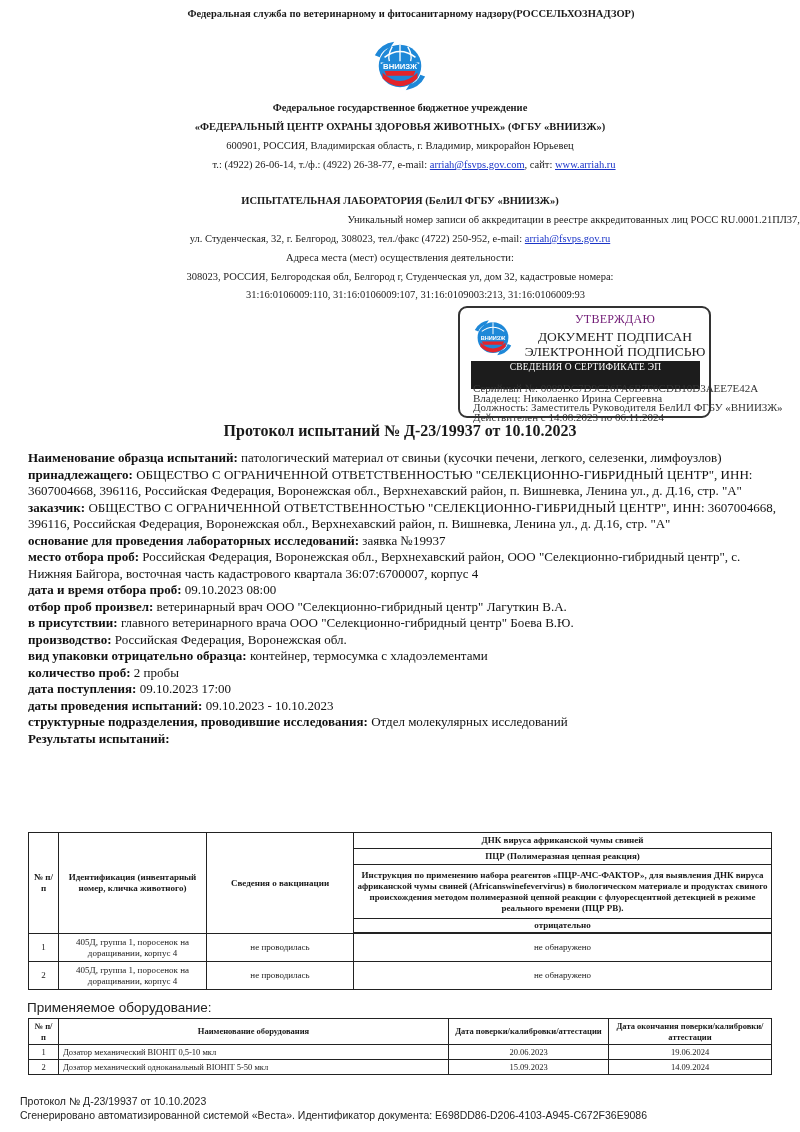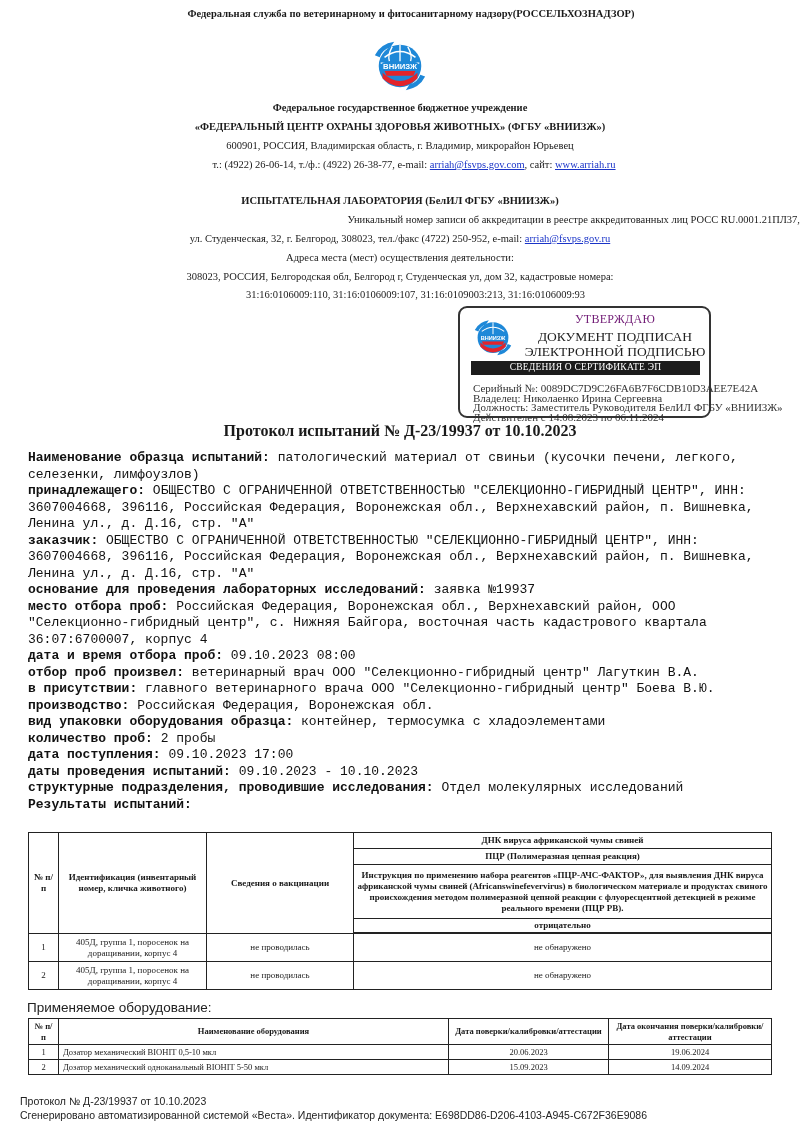--- a/index.html
+++ b/index.html
@@ -11,28 +11,28 @@
 
   
   .logo { position: absolute; width: 58px; height: 58px; }
   .logo svg { width: 100%; height: 100%; display: block; }
 
   
   .stamp { position: absolute; left: 458px; top: 306px; width: 253px; height: 112px; border: 2px solid #333; border-radius: 9px; background: #fff; }
   .stamp .st-logo { position: absolute; left: 12px; top: 8px; width: 42px; height: 42px; }
   .stamp .st-title { position: absolute; left: 62px; top: 5px; width: 186px; text-align: center; font-size: 12px; line-height: 13px; letter-spacing: 0.3px; color: #701a75; }
   .stamp .st-sub { position: absolute; left: 62px; top: 21px; width: 186px; text-align: center; font-size: 13.5px; line-height: 15px; color: #222; }
-  .stamp .st-bar { position: absolute; left: 11px; top: 53px; width: 229px; height: 14px; background: #1c1c1c; color: #fff; text-align: center; font-size: 9.5px; line-height: 13px; letter-spacing: 0.2px; }
+  .stamp .st-bar { position: absolute; left: 11px; top: 53px; width: 229px; height: 28px; background: #1c1c1c; color: #fff; text-align: center; font-size: 9.5px; line-height: 13px; letter-spacing: 0.2px; }
   .stamp .st-info { position: absolute; left: 13px; top: 76px; width: 235px; font-size: 11px; line-height: 9.6px; color: #333; white-space: nowrap; }
 
   
   .proto-title { position: absolute; left: 0; top: 422px; width: 800px; text-align: center; font-size: 16px; font-weight: bold; }
 
   
-  .fields { position: absolute; left: 28px; top: 450px; width: 752px; font-family: Liberation Mono, monospace; font-size: 13px; line-height: 16.5px; color: #111; transform-origin: 0 0; }
+  .fields { position: absolute; left: 28px; top: 450px; width: 752px; font-family: Liberation Serif, serif; font-size: 13px; line-height: 16.5px; color: #111; transform-origin: 0 0; }
   .fields p { margin: 0; }
   .fields .lbl { font-weight: bold; }
 
   
   table { border-collapse: collapse; font-family: "Liberation Serif", serif; }
   .res-table { position: absolute; left: 28px; top: 832px; width: 744px; font-size: 9px; }
   .res-table td { border: 1px solid #222; text-align: center; vertical-align: middle; padding: 1px 3px; line-height: 11px; }
   .res-table .hb { font-weight: bold; }
 
   .eq-title { position: absolute; left: 27px; top: 1000px; font-family: "Liberation Sans", sans-serif; font-size: 13.5px; color: #222; }
@@ -112,21 +112,21 @@
 <div class="fields">
   <p><span class="lbl">Наименование образца испытаний:</span><span> патологический материал от свиньи (кусочки печени, легкого, селезенки, лимфоузлов)</span></p>
   <p><span class="lbl">принадлежащего:</span><span> ОБЩЕСТВО С ОГРАНИЧЕННОЙ ОТВЕТСТВЕННОСТЬЮ "СЕЛЕКЦИОННО-ГИБРИДНЫЙ ЦЕНТР", ИНН: 3607004668, 396116, Российская Федерация, Воронежская обл., Верхнехавский район, п. Вишневка, Ленина ул., д. Д.16, стр. "А"</span></p>
   <p><span class="lbl">заказчик:</span><span> ОБЩЕСТВО С ОГРАНИЧЕННОЙ ОТВЕТСТВЕННОСТЬЮ "СЕЛЕКЦИОННО-ГИБРИДНЫЙ ЦЕНТР", ИНН: 3607004668, 396116, Российская Федерация, Воронежская обл., Верхнехавский район, п. Вишневка, Ленина ул., д. Д.16, стр. "А"</span></p>
   <p><span class="lbl">основание для проведения лабораторных исследований:</span><span> заявка №19937</span></p>
   <p><span class="lbl">место отбора проб:</span><span> Российская Федерация, Воронежская обл., Верхнехавский район, ООО "Селекционно-гибридный центр", с. Нижняя Байгора, восточная часть кадастрового квартала 36:07:6700007, корпус 4</span></p>
   <p><span class="lbl">дата и время отбора проб:</span><span> 09.10.2023 08:00</span></p>
   <p><span class="lbl">отбор проб произвел:</span><span> ветеринарный врач ООО "Селекционно-гибридный центр" Лагуткин В.А.</span></p>
   <p><span class="lbl">в присутствии:</span><span> главного ветеринарного врача ООО "Селекционно-гибридный центр" Боева В.Ю.</span></p>
   <p><span class="lbl">производство:</span><span> Российская Федерация, Воронежская обл.</span></p>
-  <p><span class="lbl">вид упаковки оборудования образца:</span><span> контейнер, термосумка с хладоэлементами</span></p>
+  <p><span class="lbl">вид упаковки отрицательно образца:</span><span> контейнер, термосумка с хладоэлементами</span></p>
   <p><span class="lbl">количество проб:</span><span> 2 пробы</span></p>
   <p><span class="lbl">дата поступления:</span><span> 09.10.2023 17:00</span></p>
   <p><span class="lbl">даты проведения испытаний:</span><span> 09.10.2023 - 10.10.2023</span></p>
   <p><span class="lbl">структурные подразделения, проводившие исследования:</span><span> Отдел молекулярных исследований</span></p>
   <p><span class="lbl">Результаты испытаний:</span></p>
 </div>
 
 <table class="res-table">
   <colgroup>
     <col style="width:30px">

